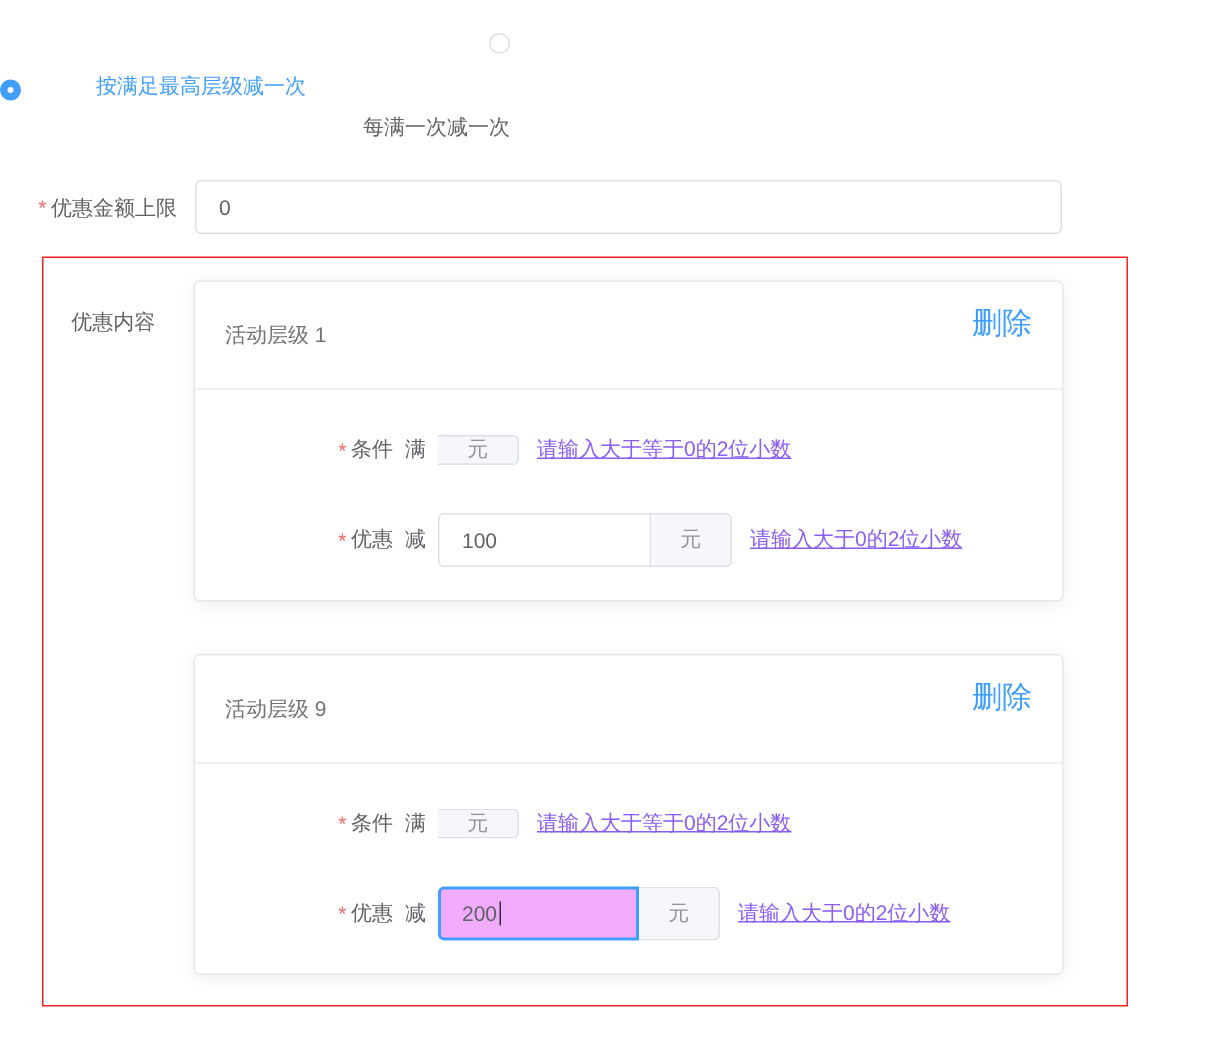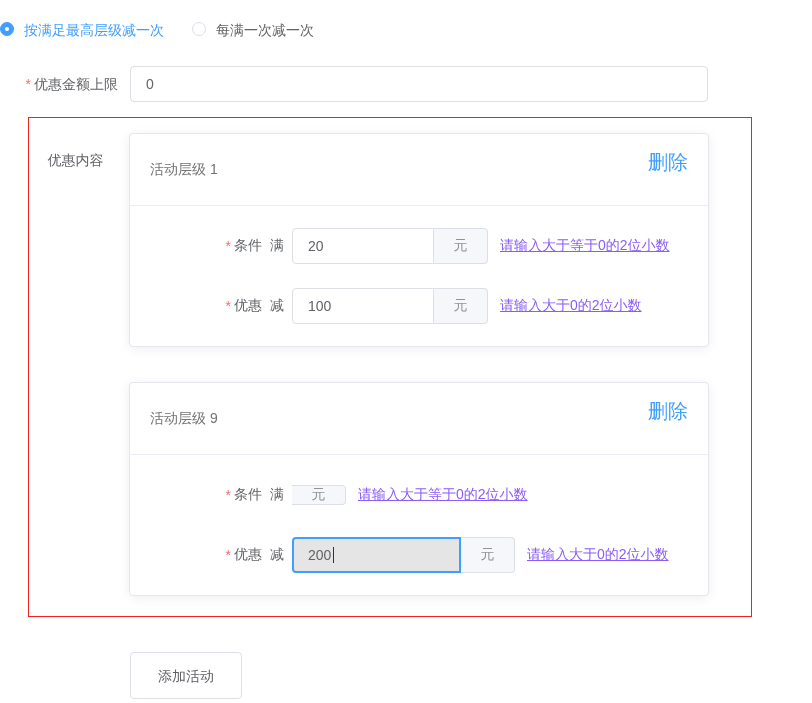--- a/index.html
+++ b/index.html
@@ -15,22 +15,22 @@
   .form-row { display:flex; align-items:center; }
   .label-col {
     width:130px; flex:0 0 130px; text-align:right; padding-right:12px;
     color:#606266; line-height:20px;
   }
   .req { color:#f56c6c; margin-right:3px; }
 
   
   .radio-row { margin-bottom:26px; }
   .radio-group { display:flex; align-items:center; }
-  .radio { display:flex; align-items:flex-start; cursor:pointer; }
-  .radio + .radio { margin-left:28px; }
+  .radio { display:flex; align-items:flex-end; cursor:pointer;gap:40px; }
+  .radio + .radio { margin-left:28px;flex-direction:column; }
   .radio-circle {
     width:14px; height:14px; border-radius:50%;
     border:1px solid #dcdfe6; background:#fff; position:relative; flex:0 0 14px;
   }
   .radio.selected .radio-circle { background:#409eff; border-color:#409eff; }
   .radio.selected .radio-circle::after {
     content:""; position:absolute; left:50%; top:50%; width:4px; height:4px;
     border-radius:50%; background:#fff; transform:translate(-50%,-50%);
   }
   .radio-label { margin-left:10px; color:#606266; }
@@ -80,22 +80,22 @@
     width:134px; flex:0 0 134px; margin-right:8px;
     display:flex; justify-content:flex-end; align-items:center;
   }
   .tier-prefix { margin-left:8px; }
 
   .input-group { display:flex; align-items:stretch; }
   .tier-input {
     width:142px; border-radius:4px 0 0 4px; padding:0 15px;
   }
   .tier-input-focus {
-    width:169px; height:36px; border:2px solid #409eff; border-radius:4px 0 0 4px;
-    padding:0 14px; display:flex; align-items:center; background:#e5e5e5; color:#606266;
+    width:134px; height:36px; border:2px solid #409eff; border-radius:4px 0 0 4px;
+    padding:0 14px; display:flex; align-items:center; background:#f0abfc; color:#606266;
   }
   .caret {
     display:inline-block; width:1px; height:16px; background:#303133;
     margin-left:2px; animation:blink 1s step-end infinite;
   }
   @keyframes blink { 50% { opacity:0; } }
   .unit-append {
     width:54px; flex:0 0 54px; background:#f5f7fa; border:1px solid #dcdfe6;
     border-left:none; border-radius:0 4px 4px 0; color:#909399;
     display:flex; align-items:center; justify-content:center;
@@ -144,21 +144,20 @@
           <button class="delete-btn">删除</button>
         </div>
         <div class="card-body">
           <div class="tier-row">
             <div class="tier-label">
               <span class="req">*</span>
                 <span>条件</span>
                 <span class="tier-prefix">满</span>
             </div>
             <div class="input-group">
-              <input class="text-input tier-input" type="text" value="20" style="">
               <div class="unit-append">元</div>
             </div>
             <div class="hint">请输入大于等于0的2位小数</div>
           </div>
           <div class="tier-row">
             <div class="tier-label">
               <span class="req">*</span>
                 <span>优惠</span>
                 <span class="tier-prefix">减</span>
             </div>

